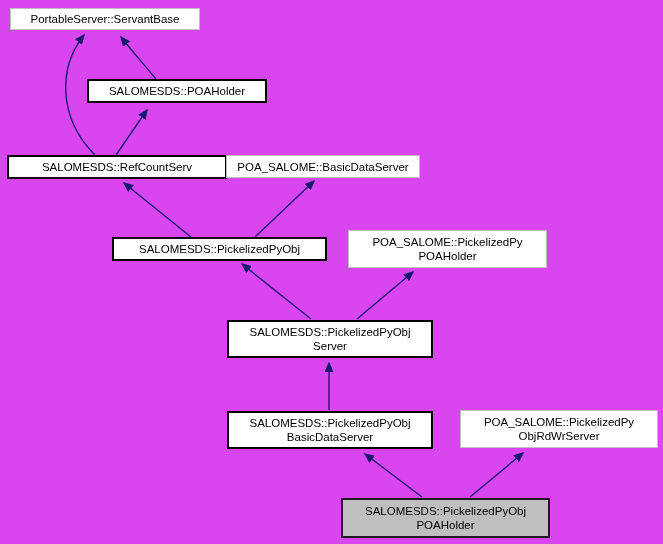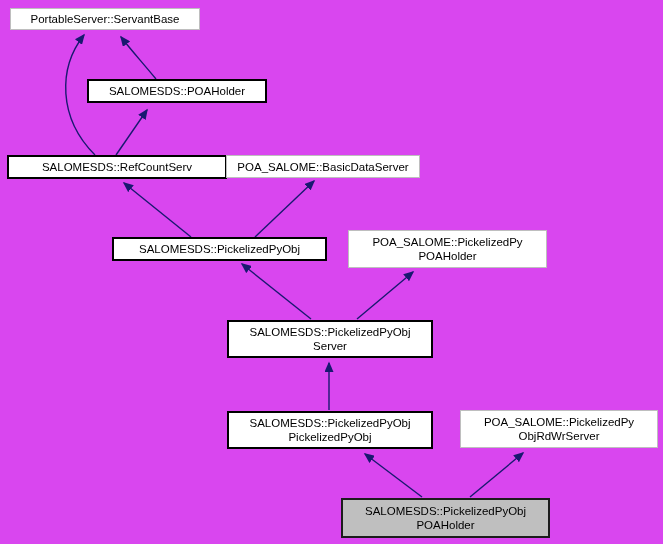--- a/index.html
+++ b/index.html
@@ -104,21 +104,21 @@
     <span>POAHolder</span>
   </div>
 
   <div id="n-pickobj" class="node internal">
     <span>SALOMESDS::PickelizedPyObj</span>
     <span>Server</span>
   </div>
 
   <div id="n-pickobj-modif" class="node internal">
     <span>SALOMESDS::PickelizedPyObj</span>
-    <span>PickelizedPyObj</span>
+    <span>BasicDataServer</span>
   </div>
 
   <div id="n-poa-pickobj-rdwr" class="node external">
     <span>POA_SALOME::PickelizedPy</span>
     <span>ObjRdWrServer</span>
   </div>
 
   <div id="n-pickobj-rdwr" class="node highlight">
     <span>SALOMESDS::PickelizedPyObj</span>
     <span>POAHolder</span>

